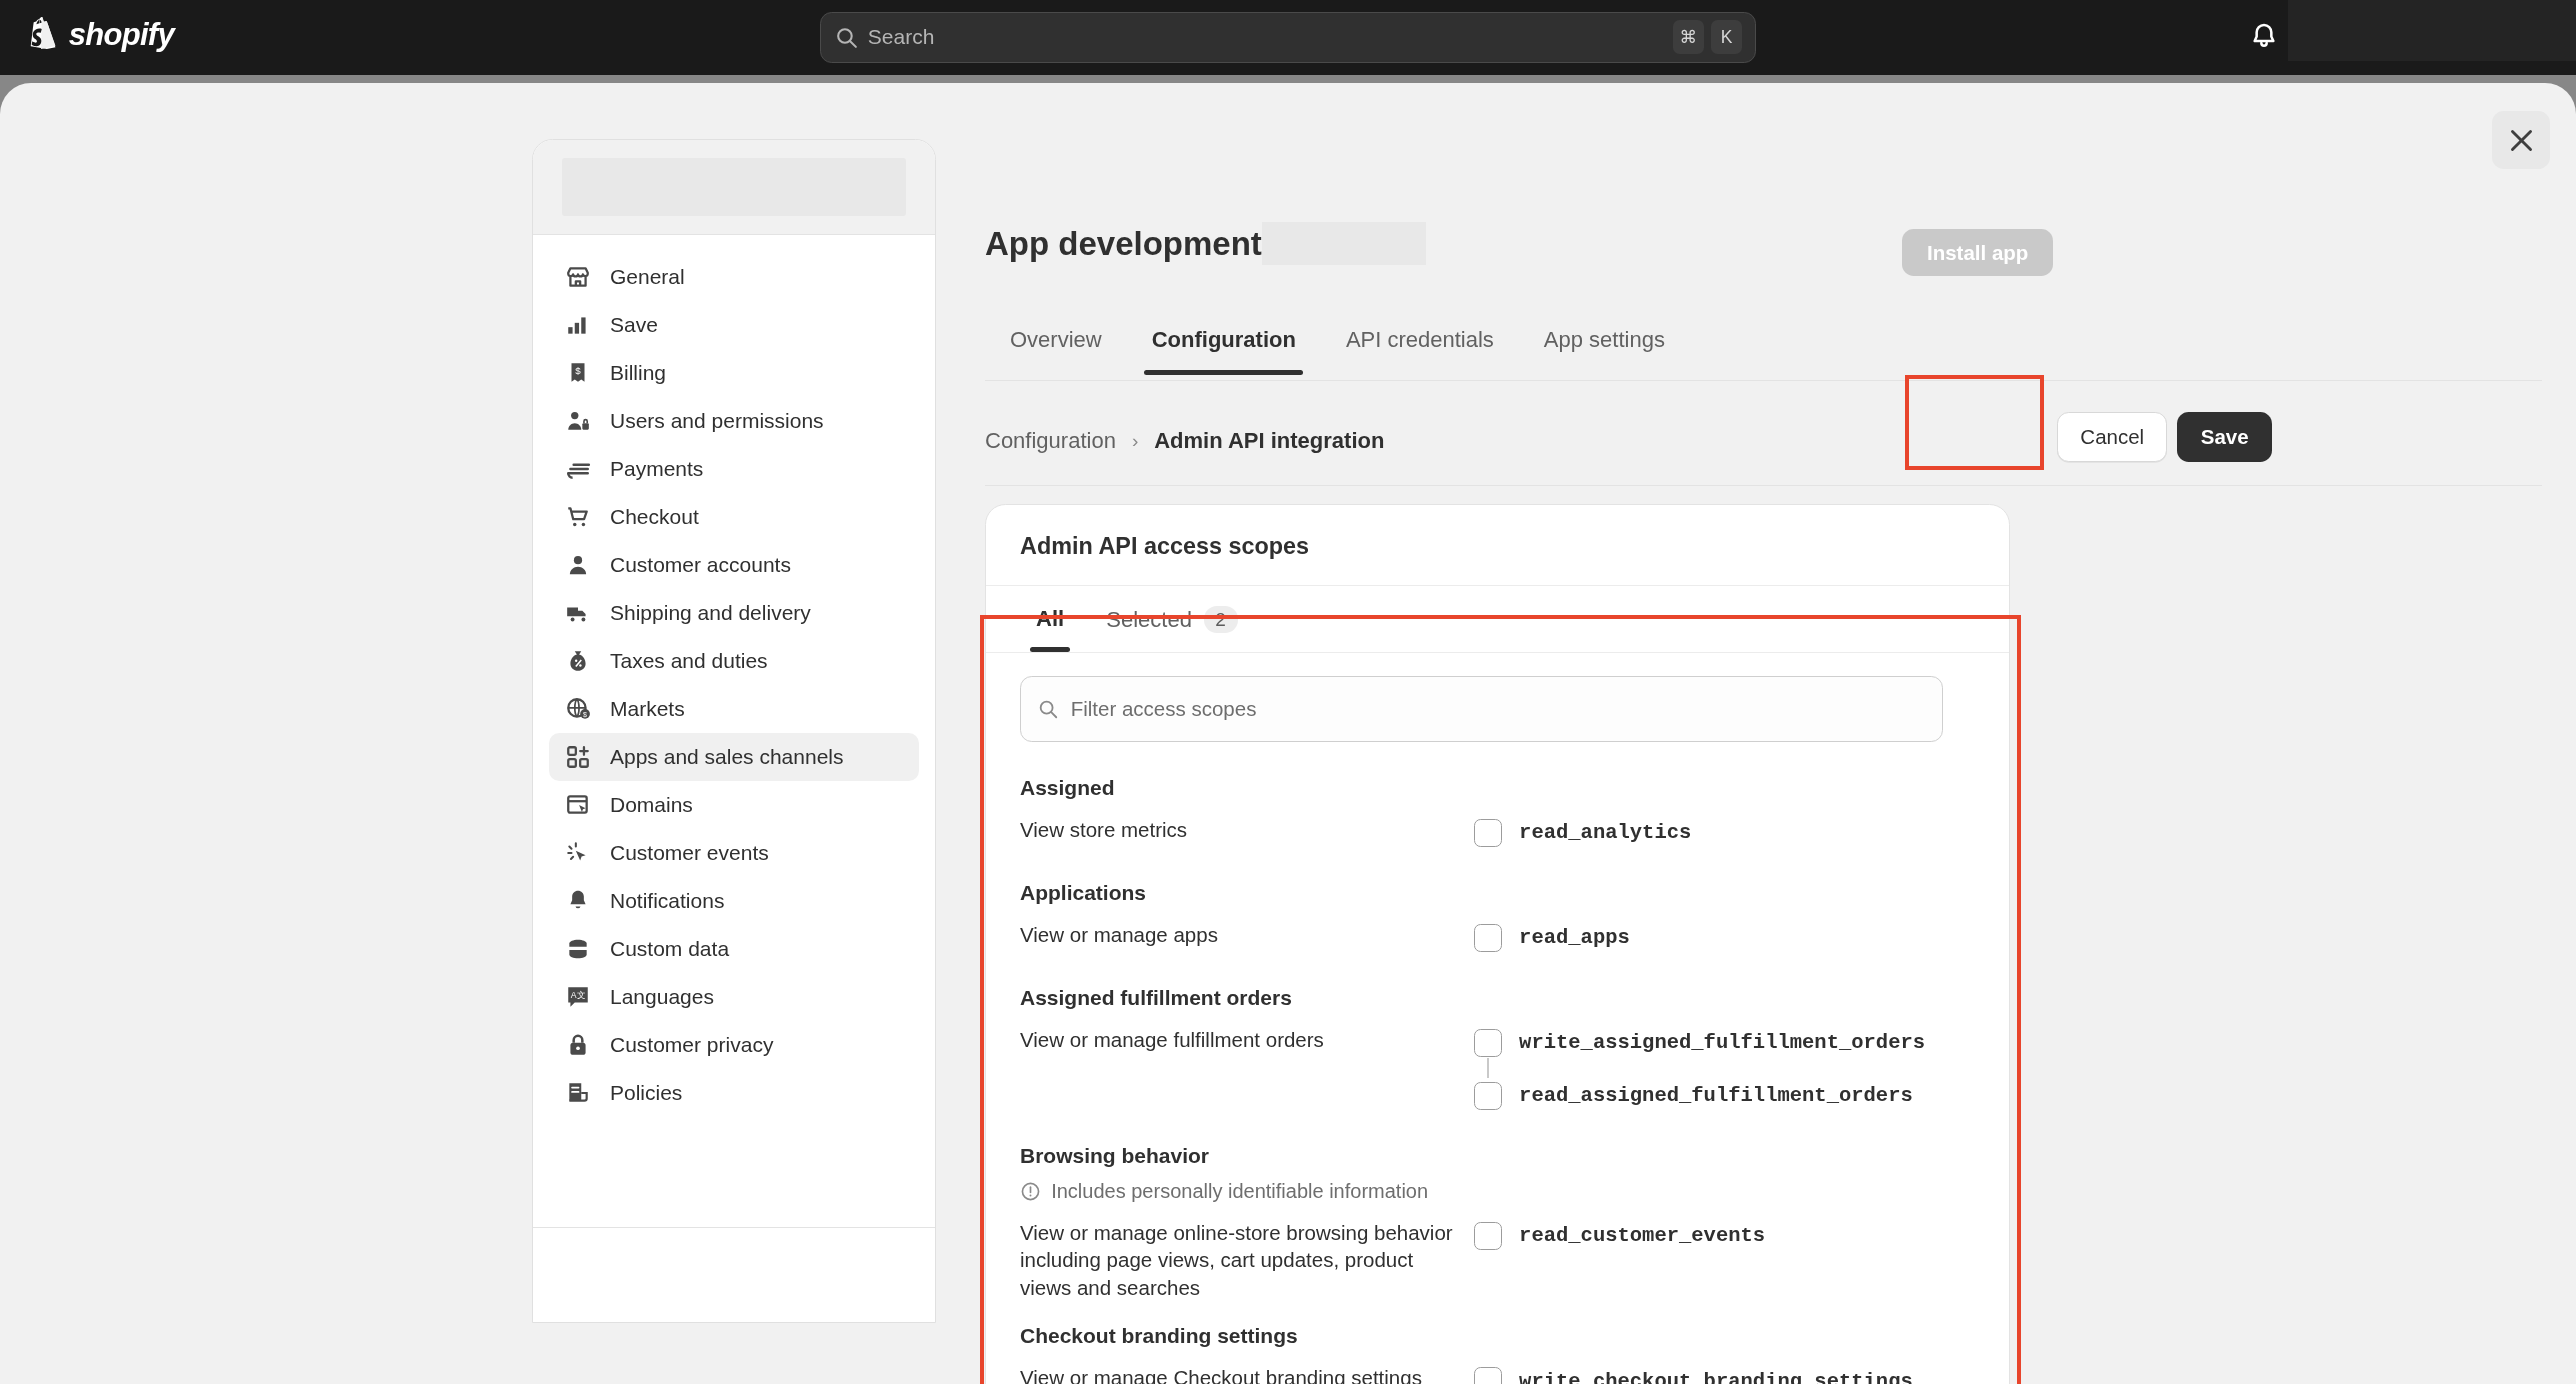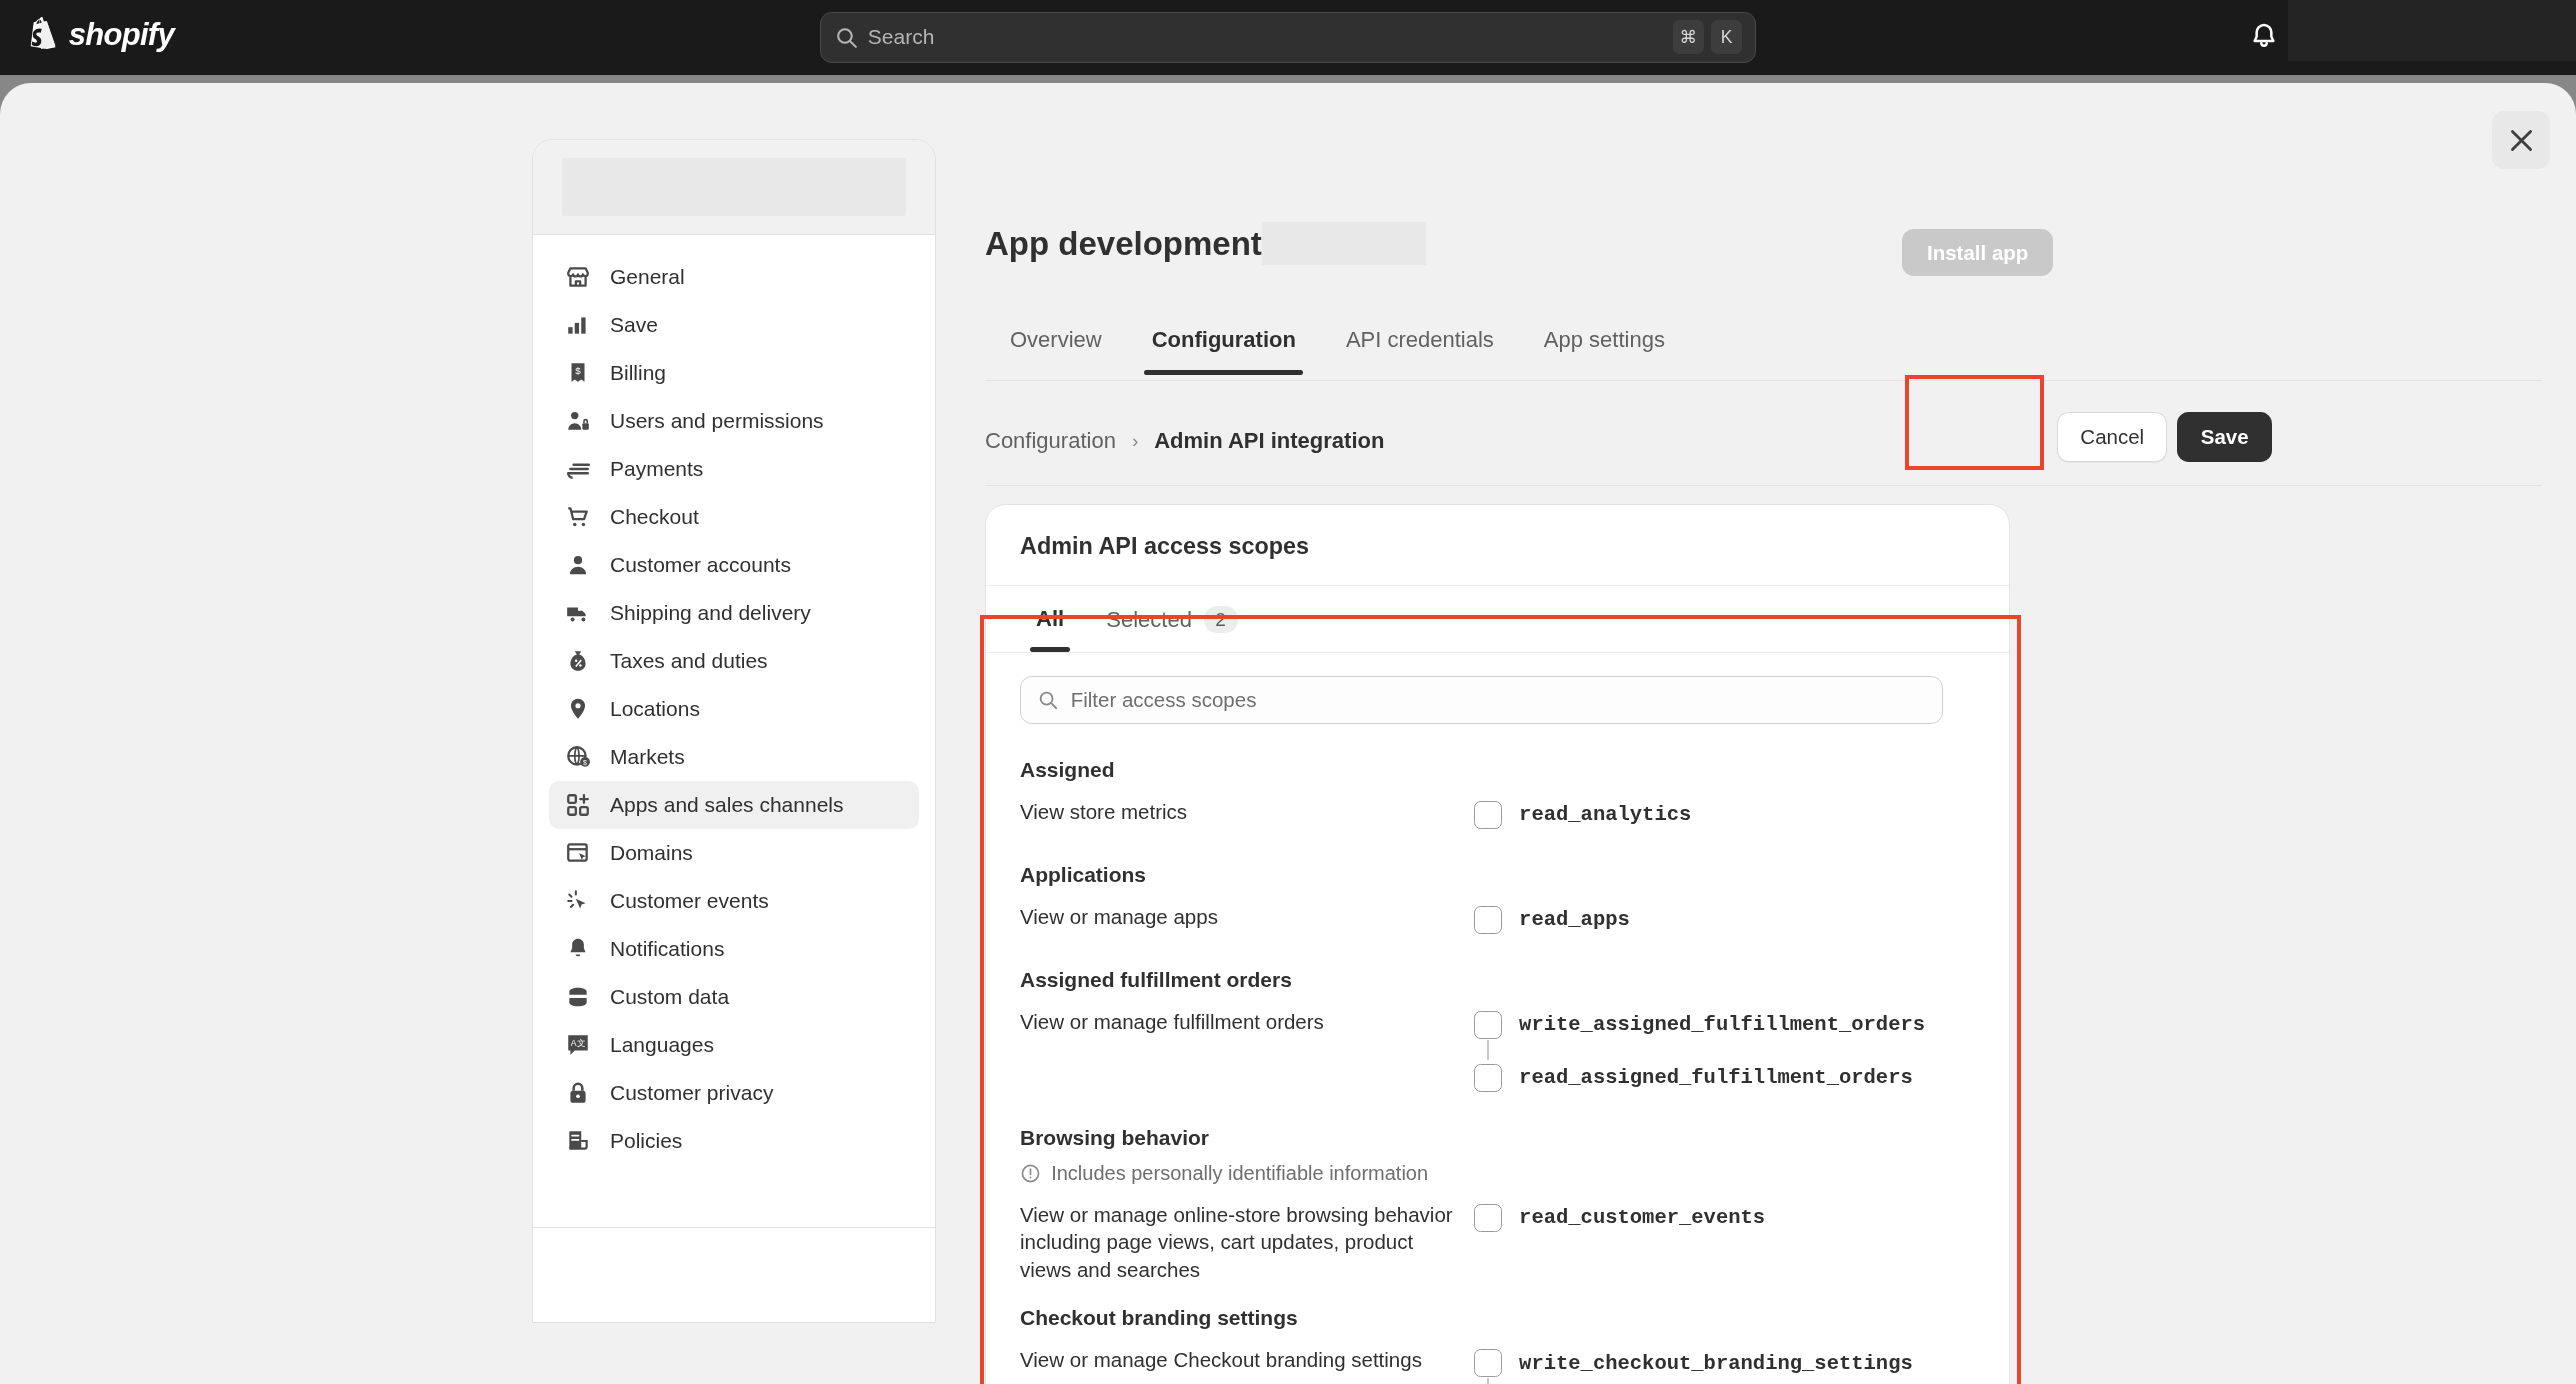--- a/index.html
+++ b/index.html
@@ -189,21 +189,21 @@
     content: ""; position: absolute; left: 10.2px; right: 10.2px; bottom: -2.2px;
     height: 5.1px; background: #303030; border-radius: 2.9px;
   }
   .count-badge {
     background: #ededed; color: #5c5c5c; font-size: 19px; font-weight: 400;
     border-radius: 13px; padding: 3.7px 11.7px; line-height: 1;
   }
 
   .filter-wrap { padding: 23.4px 34px 0 34px; }
   .filter-box {
-    width: 923px; height: 48px;
+    width: 923px; height: 66px;
     background: #fdfdfd; border: 0.7px solid #cfcfcf;
     border-radius: 11.7px; display: flex; align-items: center;
     padding: 0 16px;
   }
   .filter-ico { width: 22px; height: 22px; flex: 0 0 22px; margin-right: 11.7px; }
   .filter-ph { color: #6e6e6e; font-size: 20.5px; }
 
   .scope-body { padding: 13px 34px 0 34px; }
   .grp { margin-top: 20.5px; }
   .grp-title { font-size: 21px; font-weight: 700; color: #303030; }
@@ -363,27 +363,20 @@
       <div class="side-item">
         <svg class="side-icon" viewBox="0 0 24 24">
             <path d="M9 3h6l-2 3h-2zM11 6c-4 1-6 5-6 8.5C5 18 8 21 12 21s7-3 7-6.5C19 11 17 7 13 6z" fill="#4a4a4a"></path>
             <line x1="10" y1="17" x2="15" y2="11" stroke="#fff" stroke-width="1.5"></line>
             <circle cx="10.3" cy="11.8" r="1.1" fill="#fff"></circle>
             <circle cx="14.2" cy="16.2" r="1.1" fill="#fff"></circle>
           </svg>
         <span>Taxes and duties</span>
       </div>
 
-      <div class="side-item">
-        <svg class="side-icon" viewBox="0 0 24 24">
-            <path d="M12 2.5c-3.6 0-6.5 2.9-6.5 6.5 0 4.8 6.5 12 6.5 12s6.5-7.2 6.5-12c0-3.6-2.9-6.5-6.5-6.5z" fill="#4a4a4a"></path>
-            <circle cx="12" cy="9" r="2.4" fill="#fff"></circle>
-          </svg>
-        <span>Locations</span>
-      </div>
 
       <div class="side-item">
         <svg class="side-icon" viewBox="0 0 24 24" style="font-size:29px">
             <circle cx="11" cy="11" r="8" fill="none" stroke="#4a4a4a" stroke-width="2.1"></circle>
             <path d="M3 11h16M11 3c2.6 3 2.6 13 0 16M11 3c-2.6 3-2.6 13 0 16" fill="none" stroke="#4a4a4a" stroke-width="1.6"></path>
             <circle cx="18.5" cy="16.5" r="4.5" fill="#4a4a4a"></circle>
             <text x="18.5" y="19.4" font-size="6.4" fill="#fff" text-anchor="middle" font-family="Liberation Sans">$</text>
           </svg>
         <span>Markets</span>
       </div>

